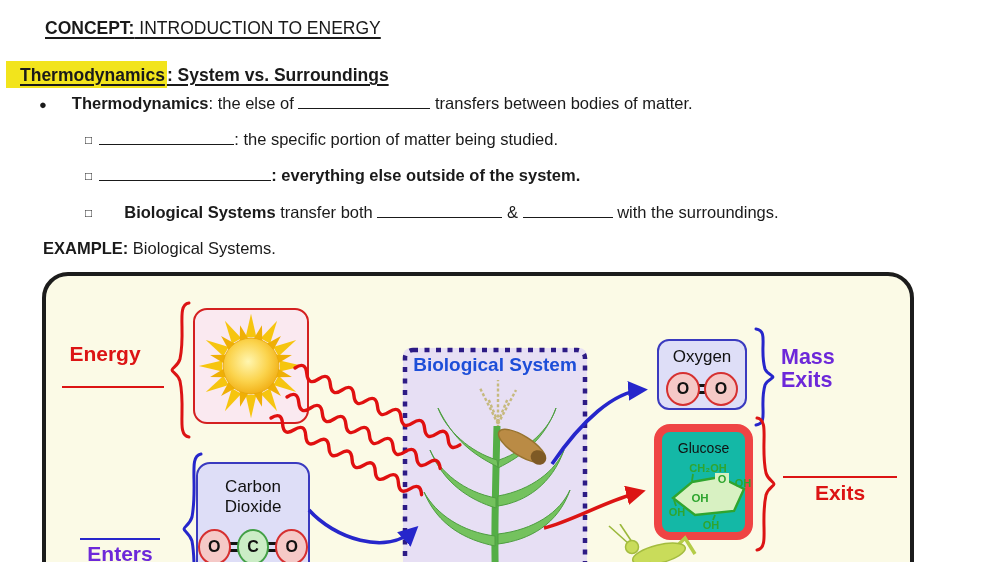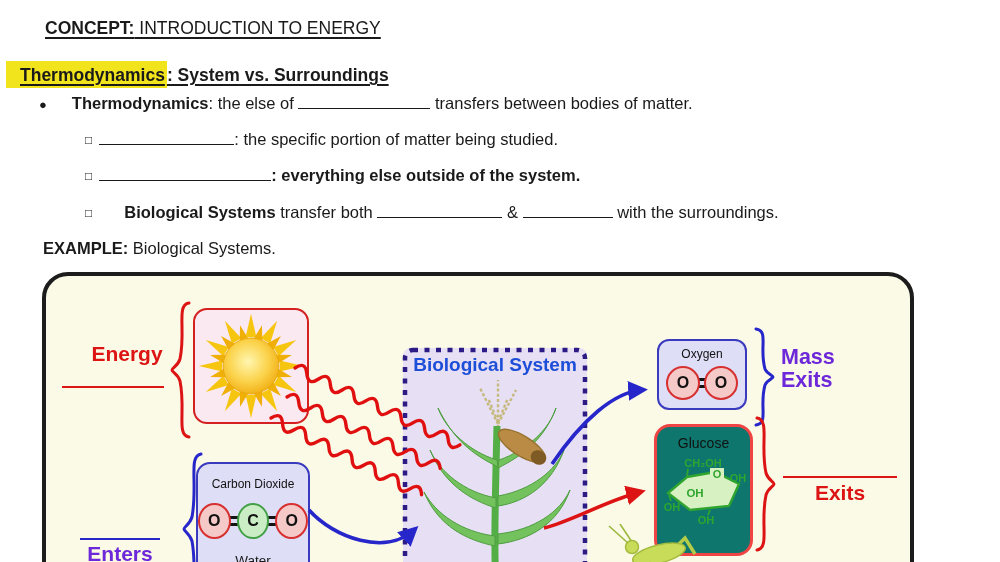--- a/index.html
+++ b/index.html
@@ -24,37 +24,37 @@
 
   
   .diagram{left:42px;top:272px;width:872px;height:320px;background:#FBFAE6;border-radius:26px;}
   .dgborder{position:absolute;inset:0;border:4.5px solid #1c1c1c;border-radius:26px;z-index:6;pointer-events:none;}
   .biobox{left:361px;top:76px;width:184px;height:250px;background:#E7DFF4;border-radius:8px;z-index:1;}
   .biotitle{left:366px;top:82px;width:174px;text-align:center;font-size:19px;font-weight:bold;color:#1d4ed8;z-index:2;}
   .sunbox{left:151px;top:36px;width:116px;height:116px;background:#FAE9F0;border:2.5px solid #D42020;border-radius:14px;z-index:2;box-sizing:border-box;}
   .bluebox{background:#DEDEF7;border:2.5px solid #3A3ABF;border-radius:14px;box-sizing:border-box;text-align:center;z-index:2;}
   .co2box{left:154px;top:190px;width:114px;height:140px;}
   .oxybox{left:615px;top:67px;width:90px;height:71px;border-radius:12px;}
-  .glubox{left:612px;top:152px;width:99px;height:132px;background:#0f766e;border:3px solid #ef4444;border-radius:16px;box-sizing:border-box;text-align:center;z-index:2;}
-  .boxtitle{font-size:12px;color:#111;}
+  .glubox{left:612px;top:152px;width:99px;height:116px;background:#14b8a6;border:8px solid #ef4444;border-radius:16px;box-sizing:border-box;text-align:center;z-index:2;}
+  .boxtitle{font-size:17px;color:#111;}
   .co2box .boxtitle{padding-top:13px;}
   .oxybox .boxtitle{padding-top:6px;}
   .glubox .boxtitle{padding-top:8px;font-size:14px;}
   .molrow{display:flex;align-items:center;justify-content:center;margin-top:12px;}
   .oxybox .molrow{margin-top:5px;}
   .atom{width:36px;height:36px;border-radius:50%;display:flex;align-items:center;justify-content:center;
         font-weight:bold;font-size:16px;color:#111;position:relative;z-index:1;box-sizing:border-box;}
   .oxybox .atom{width:34px;height:34px;}
   .aO{background:#F5C9C7;border:2.5px solid #D63030;}
   .aC{background:#CBEDC6;border:2.5px solid #43A047;}
   .bond{width:18px;height:10px;border-top:3px solid #141414;border-bottom:3px solid #141414;margin:0 -5px;z-index:0;box-sizing:border-box;}
   .water{margin-top:14px;font-size:13.5px;}
   .rlabel{font-weight:bold;font-size:21px;color:#DC1414;z-index:2;}
   .bllabel{font-weight:bold;font-size:21px;color:#6d28d9;z-index:2;}
-  .energy{left:32px;top:70px;width:106px;text-align:center;}
+  .energy{left:10px;top:70px;width:106px;text-align:center;}
   .energyline{left:20px;top:114px;width:102px;border-top:2.2px solid #DC1414;z-index:2;}
   .entersline{left:38px;top:266px;width:80px;border-top:2.2px solid #2626CB;z-index:2;}
   .enters{left:30px;top:270px;width:96px;text-align:center;}
   .massexits{left:739px;top:74px;line-height:23px;font-size:21.5px;}
   .exitsline{left:741px;top:204px;width:114px;border-top:2.2px solid #DC1414;z-index:2;}
   .exits{left:741px;top:209px;width:114px;text-align:center;}
   .plant{left:368px;top:96px;z-index:2;}
   .hopper{left:565px;top:252px;z-index:2;}
   .overlay{position:absolute;inset:0;z-index:4;pointer-events:none;}
   .sunwrap{position:absolute;inset:2px;}

